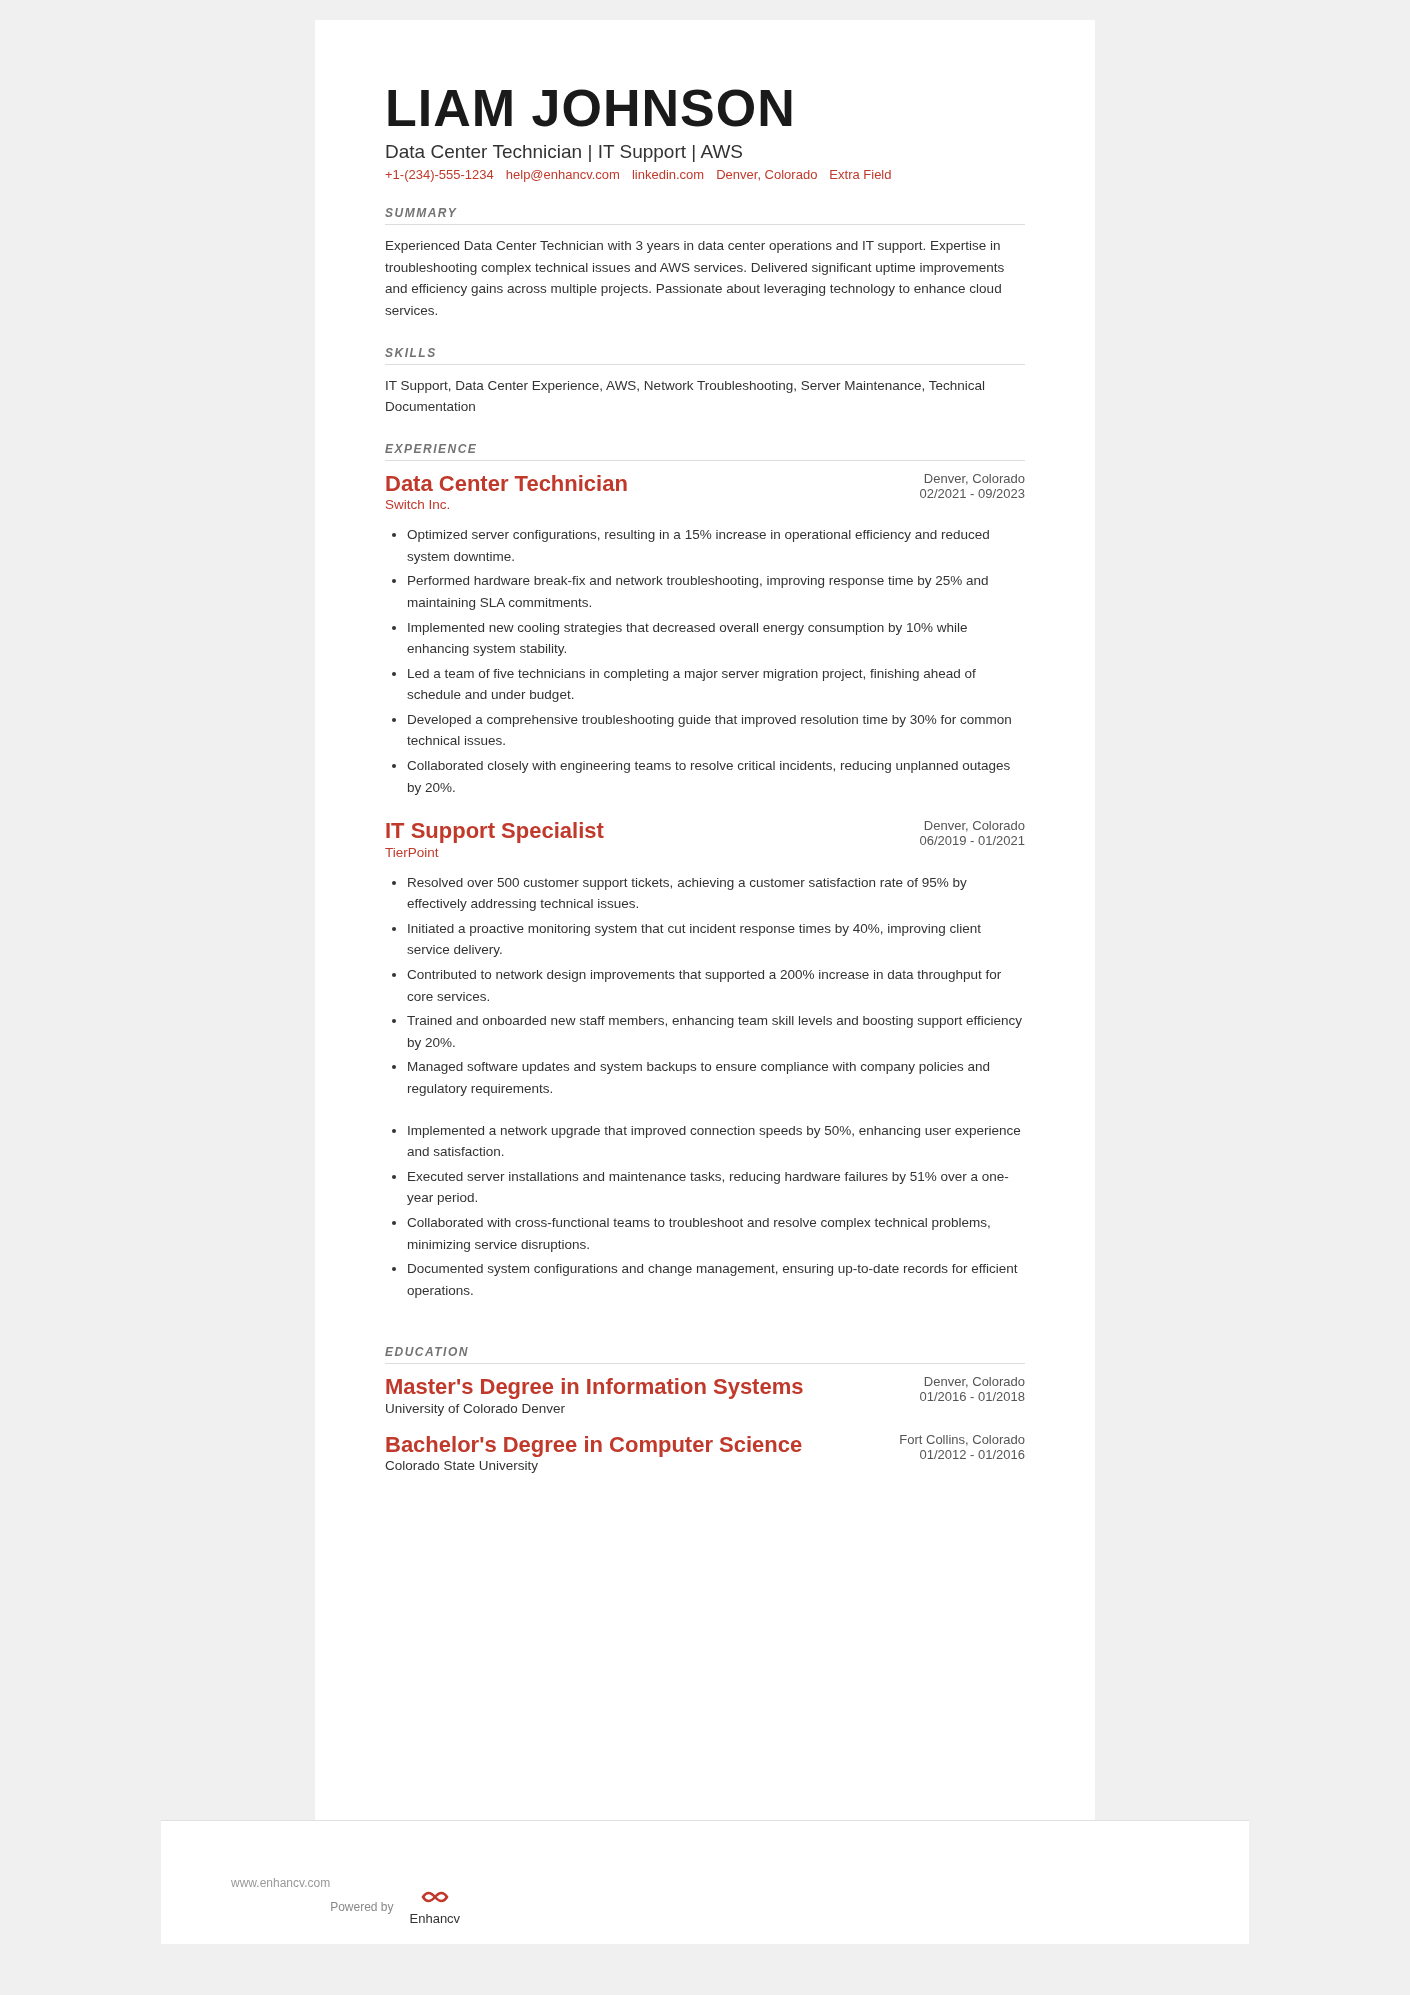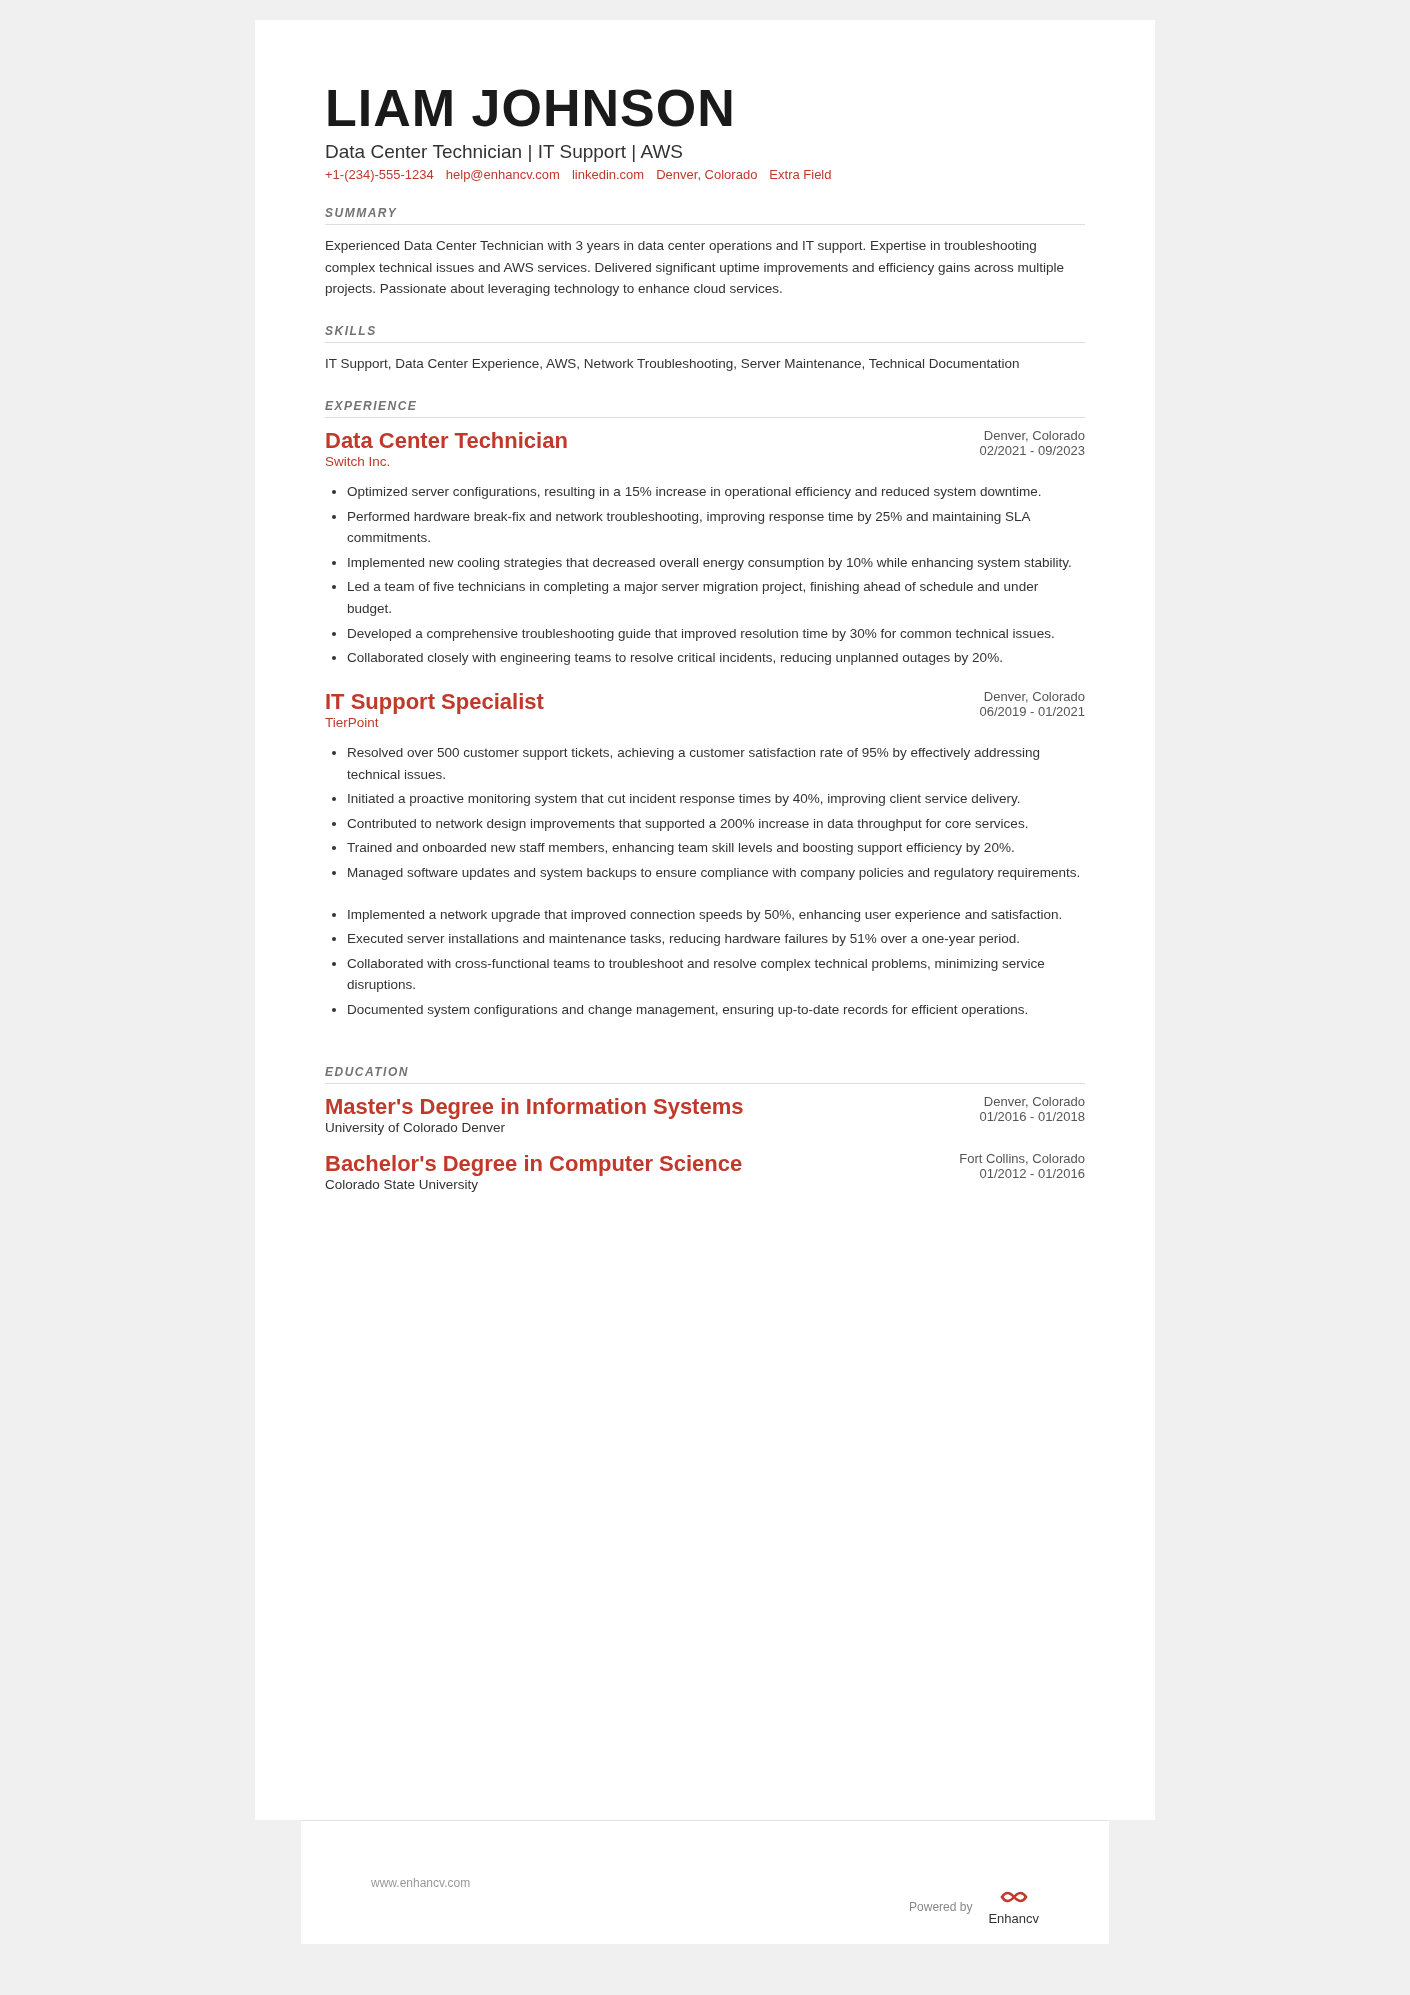--- a/index.html
+++ b/index.html
@@ -6,35 +6,34 @@
     body {
       font-family: 'Arial', sans-serif;
       background: #f0f0f0;
       display: flex;
       flex-direction: column;
       align-items: center;
       padding: 20px 0;
       min-height: 1995px;
     }
     .page-wrapper {
-      width: 900px;
+      width: 780px;
       background: #fff;
       padding: 60px 70px 80px 70px;
       position: relative;
       min-height: 1800px;
       display: flex;
       flex-direction: column;
     }
     .footer-bar {
-      width: 808px;
+      width: 1088px;
       background: #fff;
       border-top: 1px solid #e0e0e0;
       padding: 18px 70px;
       display: flex;
-      justify-content: space-between;
       align-items: center;
     }
     
     .resume-name {
       font-size: 52px;
       font-weight: 900;
       color: #1a1a1a;
       letter-spacing: 1px;
       line-height: 1.1;
       margin-bottom: 4px;

